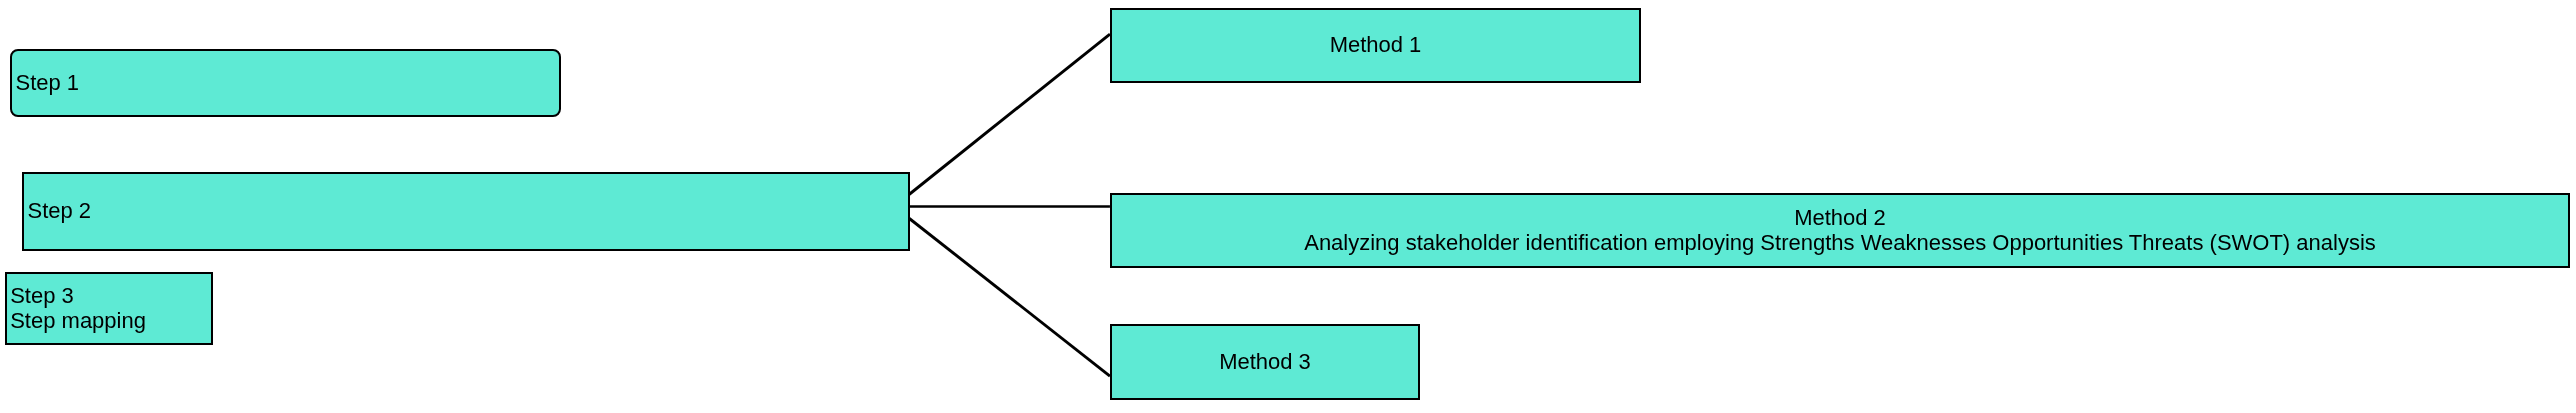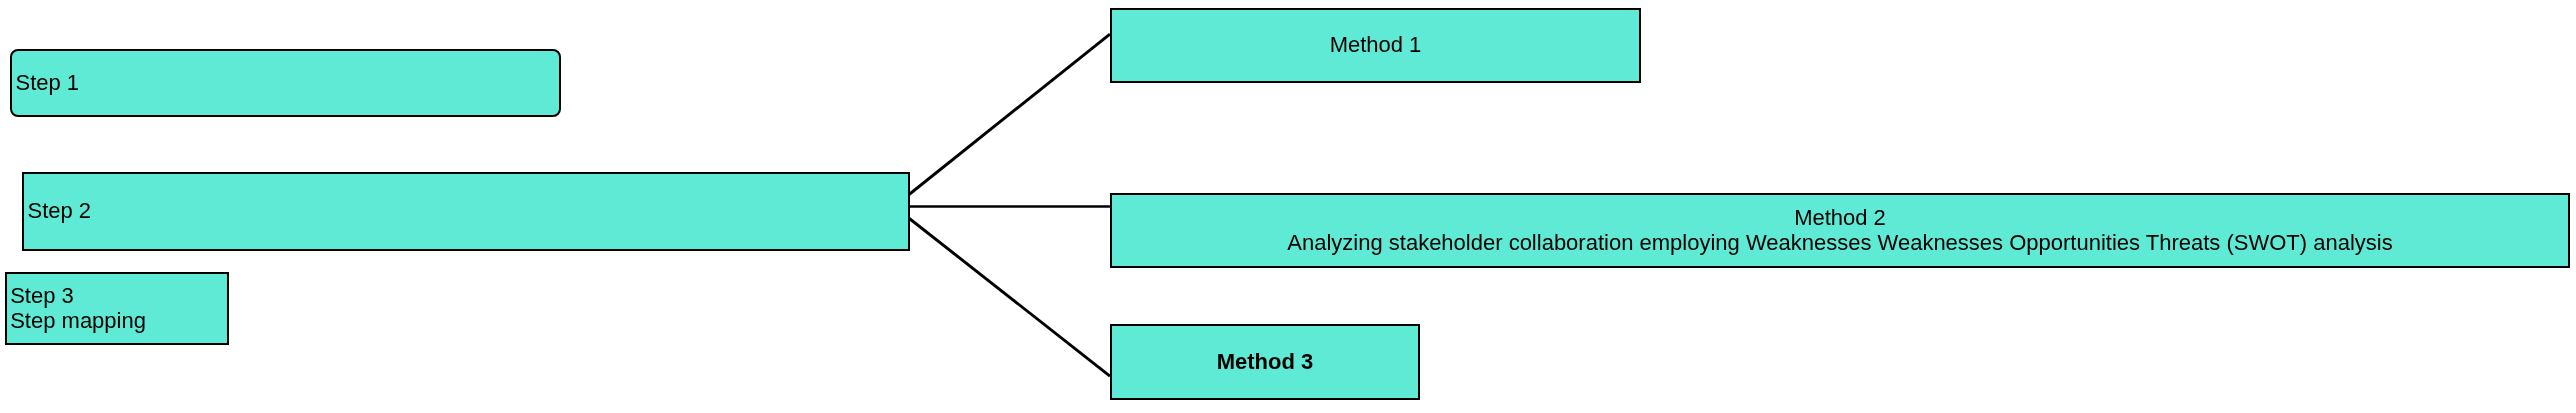--- a/index.html
+++ b/index.html
@@ -54,24 +54,24 @@
   .method-box {
     padding-left: 3.5px;
     padding-right: 3.5px;
     align-items: center;
     text-align: center;
   }
 
   
   #node-step-1   { left: 10px;    top: 49px;  width: 551px;  height: 68px; border-radius: 8px; }
   #node-step-2   { left: 22px;    top: 172px; width: 888px; height: 79px; }
-  #node-step-3   { left: 4.7px;    top: 272px; width: 224px;  height: 73px; }
+  #node-step-3   { left: 4.7px;    top: 272px; width: 208px;  height: 73px; }
   #node-method-1 { left: 1110px; top: 7.6px;  width: 531px;  height: 75px; }
   #node-method-2 { left: 1110px; top: 169px; width: 1460px; height: 75px; margin-top: 24px; }
-  #node-method-3 { left: 1110px; top: 324px; width: 310px;  height: 76px; font-weight: bold; }
+  #node-method-3 { left: 1110px; top: 324px; width: 310px;  height: 76px; }
 
   #node-step-1 .node-line   { font-size: 22px; }
   #node-step-2 .node-line   { font-size: 22px; }
   #node-step-3 .node-line   { font-size: 22px; }
   #node-method-1 .node-line { font-size: 22px; }
   #node-method-2 .node-line { font-size: 22px; }
   #node-method-3 .node-line { font-size: 22px; }
 </style>
 </head>
 <body>
@@ -96,21 +96,21 @@
     <div class="node-line">Step 3</div>
     <div class="node-line">Step mapping</div>
   </div>
 
   <div class="node-box method-box" id="node-method-1">
     <div class="node-line">Method 1</div>
   </div>
 
   <div class="node-box method-box" id="node-method-2">
     <div class="node-line">Method 2</div>
-    <div class="node-line">Analyzing stakeholder collaboration employing Weaknesses Weaknesses Opportunities Threats (SWOT) analysis</div>
+    <div class="node-line">Analyzing stakeholder identification employing Strengths Weaknesses Opportunities Threats (SWOT) analysis</div>
   </div>
 
   <div class="node-box method-box" id="node-method-3">
     <div class="node-line">Method 3</div>
   </div>
 
 </div>
 
 
 </body></html>

